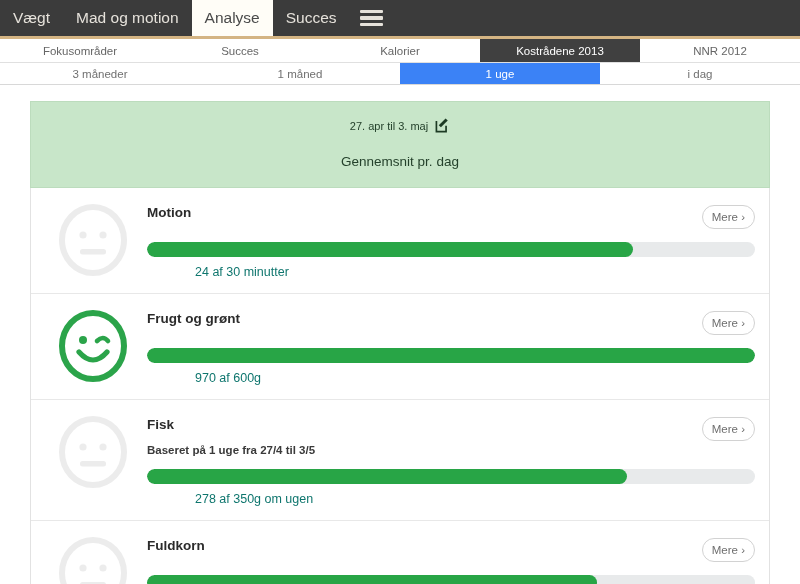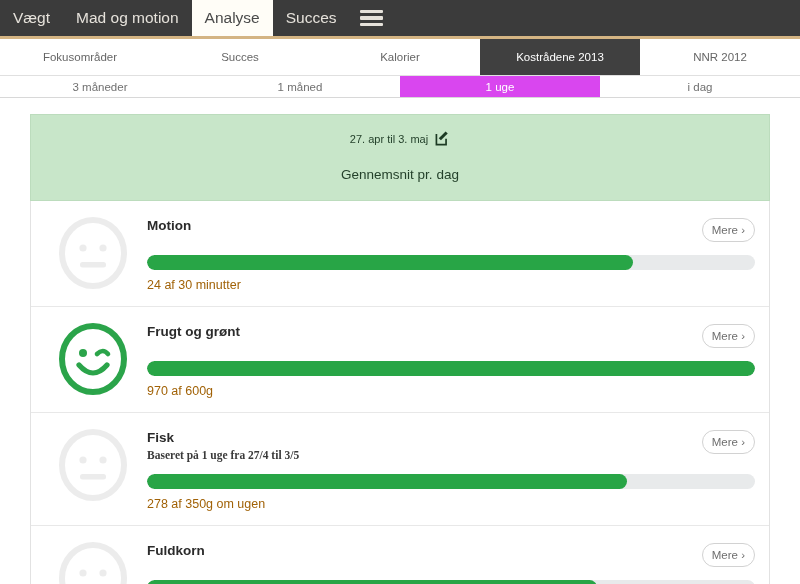--- a/index.html
+++ b/index.html
@@ -36,21 +36,21 @@
   }
   .navitem.active { background: #fffdf7; color: #4a4a4a; }
   .hamburger {
     display: flex; flex-direction: column; justify-content: center;
     gap: 3px; padding: 0 13px 0 10px; cursor: pointer;
   }
   .hamburger span { display:block; width: 23px; height: 3.5px; background: #e6e2db; border-radius: 1px; }
 
   
   .subnav {
-    display: flex; height: 37px; background: #fff;
+    display: flex; height: 24px; background: #fff;
     border-bottom: 1px solid #e0e0e0;
     font-size: 11.5px; color: #666;
   }
   .subnav .cell {
     flex: 1; display: flex; align-items: center; justify-content: center;
     cursor: pointer; height: 100%;
   }
   .subnav .cell.active { background: #404040; color: #fff; }
 
   .numrow {
@@ -61,21 +61,21 @@
   .numrow .cell { flex: 1; display:flex; align-items:center; justify-content:center; cursor:pointer; }
   .numrow .cell:first-child { justify-content: flex-start; padding-left: 18px; }
   .numrow .cell.activeline { border-bottom: 3px solid #9a9a9a; }
 
   .periodrow {
     display: flex; height: 22px; background: #fff;
     border-bottom: 1px solid #d8d8d8;
     font-size: 11.5px; color: #707070;
   }
   .periodrow .cell { flex:1; display:flex; align-items:center; justify-content:center; cursor:pointer; }
-  .periodrow .cell.active { background: #d946ef; color: #fff; }
+  .periodrow .cell.active { background: #3b82f6; color: #fff; }
 
   
   .content { padding: 16px 30px 0 30px; }
   .card { border: 1px solid #e2e2e2; border-top: none; }
 
   .greenhead {
     background: #c8e6c9; padding: 16px 0 18px 0; text-align: center;
     border: 1px solid #bcdcbd;
   }
   .greenhead .line1 {
@@ -89,32 +89,32 @@
     display: flex; align-items: flex-start;
     padding: 14px 14px 14px 8px; background: #fff;
     border-bottom: 1px solid #e8e8e8;
     min-height: 90px;
   }
   .row:last-child { border-bottom: none; }
   .face { width: 108px; flex: 0 0 108px; display:flex; justify-content:center; padding-top: 2px; }
   .rowbody { flex: 1; padding-top: 3px; }
   .rowtop { display: flex; align-items: flex-start; justify-content: space-between; }
   .rowtitle { font-size: 13.5px; font-weight: bold; color: #2b2b2b; }
-  .rowsub { font-size: 11.5px; font-weight: bold; color: #3a3a3a; margin-top: 4px; font-family: Liberation Serif, serif; }
+  .rowsub { font-size: 11.5px; font-weight: bold; color: #3a3a3a; margin-top: 12px; }
   .mere {
     border: 1px solid #d2d2d2; background: #fff; border-radius: 12px;
     font-size: 11.5px; color: #6e6e6e; padding: 5px 9px;
     cursor: pointer; white-space: nowrap; font-family: "Liberation Sans", sans-serif;
   }
   .bar-wrap {
     margin-top: 13px; height: 15px; background: #e8eaeb;
     border-radius: 8px; overflow: hidden; width: 100%;
   }
   .bar-fill { height: 100%; background: #28a546; border-radius: 8px; }
-  .rowval { font-size: 12.5px; color: #a16207; margin-top: 8px; }
+  .rowval { font-size: 12.5px; color: #0f766e; margin-top: 8px; margin-left: 48px; }
 </style>
 </head>
 <body>
 
 <div id="app">
 
   <div class="topbar">
     <div class="navitems">
       <div class="navitem">Vægt</div>
       <div class="navitem">Mad og motion</div>

